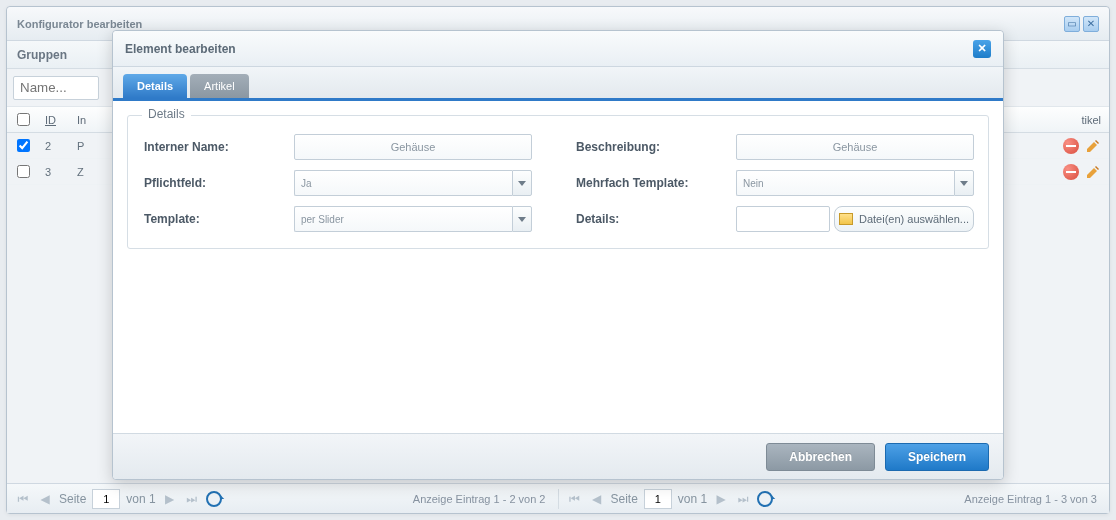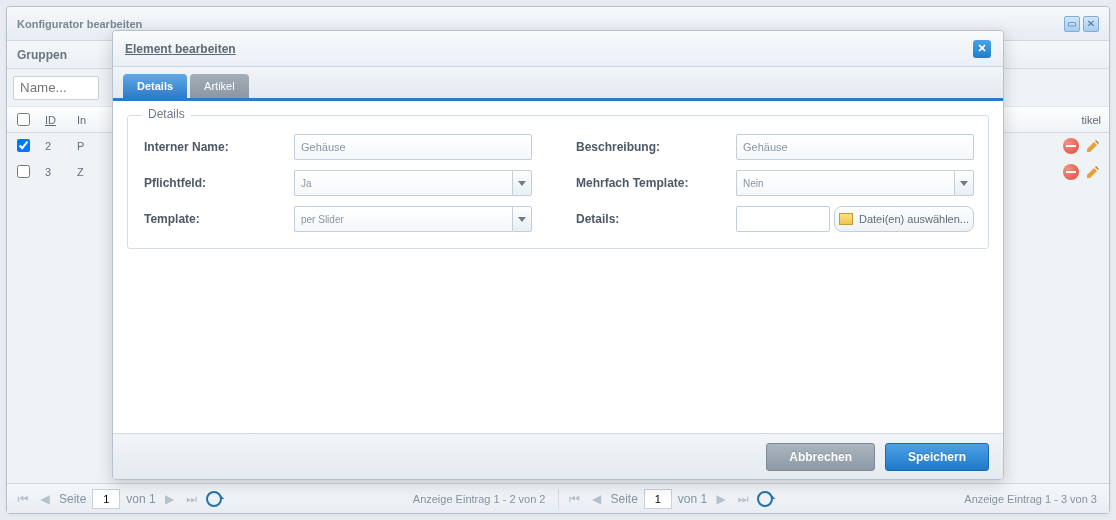--- a/index.html
+++ b/index.html
@@ -39,34 +39,34 @@
 .refresh-icon { width:16px; height:16px; border-radius:50%; border:2px solid #2271b3; position:relative; }
 .refresh-icon::after { content:""; position:absolute; right:-3px; top:3px; border:3px solid transparent; border-top-color:#2271b3; transform:rotate(45deg); }
 .footer-status { margin-left:auto; padding-right:12px; color:#8692a0; font-size:11px; }
 .footer-split { flex:1; display:flex; }
 .footer-half { flex:1; display:flex; align-items:center; border-right:1px solid #d4dce3; position:relative; }
 .footer-half:last-child { border-right:none; }
 
 
 .modal { position:absolute; left:112px; top:30px; width:892px; height:450px; background:#fff; border:1px solid #b6c3cf; border-radius:4px; box-shadow:0 4px 16px rgba(0,0,0,0.18); display:flex; flex-direction:column; }
 .modal-titlebar { height:36px; background:linear-gradient(#f9fbfc,#e9eff4); border-bottom:1px solid #cdd7e0; border-radius:4px 4px 0 0; display:flex; align-items:center; padding:0 12px; justify-content:space-between; }
-.modal-title { font-weight:bold; color:#5c6a77; font-size:12px;text-decoration:underline; }
+.modal-title { font-weight:bold; color:#5c6a77; font-size:12px; }
 .modal-close { width:18px; height:18px; background:linear-gradient(#4aa3e8,#1e7dc9); border-radius:3px; color:#fff; display:flex; align-items:center; justify-content:center; font-weight:bold; font-size:11px; cursor:pointer; }
 
 .tabstrip { height:34px; background:linear-gradient(#f1f5f8,#e3e9ee); display:flex; align-items:flex-end; padding:0 10px; gap:3px; border-bottom:3px solid #2f7ac8; }
 .tab { height:24px; padding:0 14px; display:flex; align-items:center; border-radius:4px 4px 0 0; font-size:11px; cursor:pointer; }
 .tab.active { background:linear-gradient(#5fa9e8,#2f7ac8); color:#fff; font-weight:bold; }
 .tab.inactive { background:linear-gradient(#a3aeb8,#8b97a2); color:#fff; }
 
 .modal-body { flex:1; padding:14px; overflow:auto; }
 .fieldset { border:1px solid #d6dee5; border-radius:3px; padding:18px 16px 16px; position:relative; }
 .fieldset-legend { position:absolute; top:-9px; left:14px; background:#fff; padding:0 6px; color:#6d7a87; font-size:12px; }
 .form-grid { display:grid; grid-template-columns: 150px 238px 44px 160px 238px; row-gap:10px; align-items:center; }
 .flabel { color:#4c5966; font-size:12px; font-weight:bold; }
-.ftext { width:100%; height:26px; border:1px solid #c3ced8; border-radius:2px; padding:0 6px; font-size:11px; color:#8a96a1; background:linear-gradient(#fff,#f5f8fa); }
+.ftext { width:100%; height:26px; border:1px solid #c3ced8; border-radius:2px; padding:0 6px; font-size:11px; color:#8a96a1; background:linear-gradient(#fff,#f5f8fa);text-align:center; }
 .fselect { display:flex; width:100%; }
 .fselect-input { flex:1; height:26px; border:1px solid #c3ced8; border-right:none; border-radius:2px 0 0 2px; padding:0 6px; font-size:10px; color:#8a96a1; background:linear-gradient(#fff,#f5f8fa); }
 .fselect-btn { width:20px; height:26px; border:1px solid #c3ced8; border-radius:0 2px 2px 0; background:linear-gradient(#fdfefe,#e9eff3); display:flex; align-items:center; justify-content:center; cursor:pointer; }
 .caret { width:0; height:0; border-left:4px solid transparent; border-right:4px solid transparent; border-top:5px solid #6e7c89; }
 .file-row { display:flex; width:100%; gap:0; }
 .file-display { width:94px; height:26px; border:1px solid #c3ced8; border-radius:2px; background:#fff; }
 .file-btn { flex:1; height:26px; margin-left:4px; border:1px solid #c3ced8; border-radius:8px; background:linear-gradient(#fdfefe,#edf2f6); display:flex; align-items:center; justify-content:center; gap:6px; font-size:11px; color:#5d6b78; cursor:pointer; }
 .img-icon { width:14px; height:12px; background:linear-gradient(#ffe08a,#f2c54a); border:1px solid #c79a2a; position:relative; }
 
 .modal-footer { height:46px; background:linear-gradient(#f2f5f8,#e4eaef); border-top:1px solid #d1dae2; border-radius:0 0 4px 4px; display:flex; align-items:center; justify-content:flex-end; gap:10px; padding:0 14px; }

